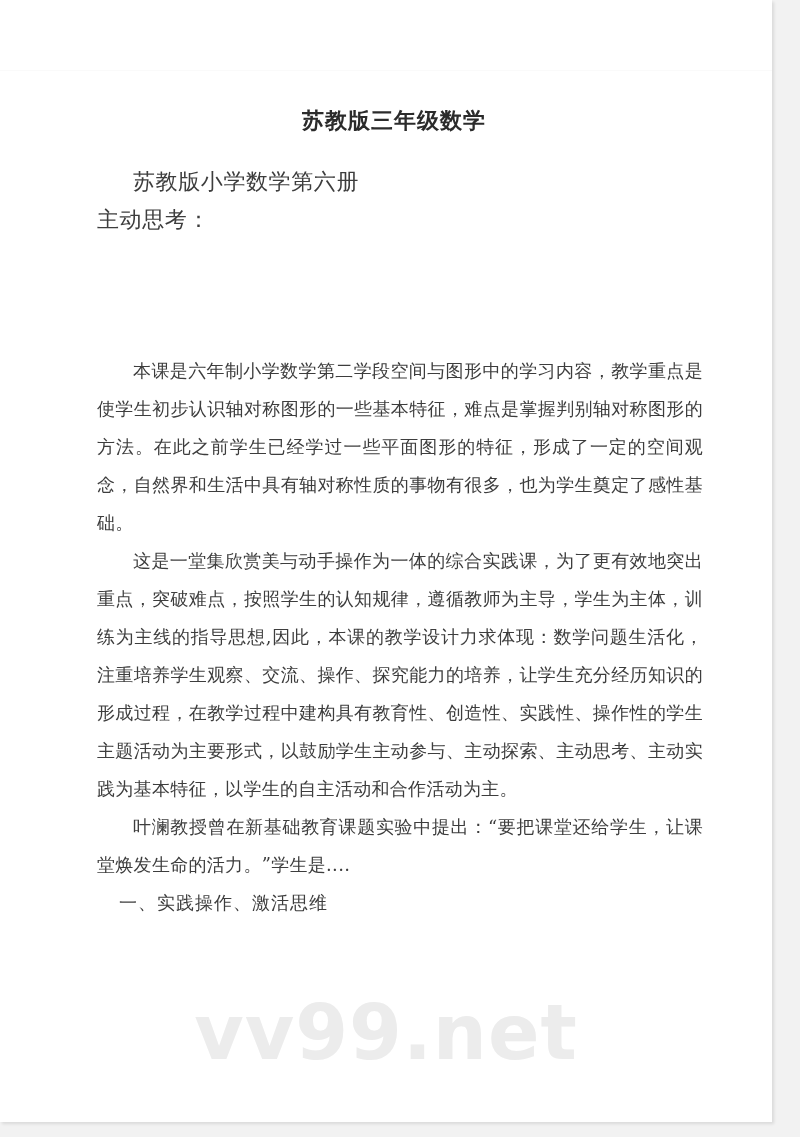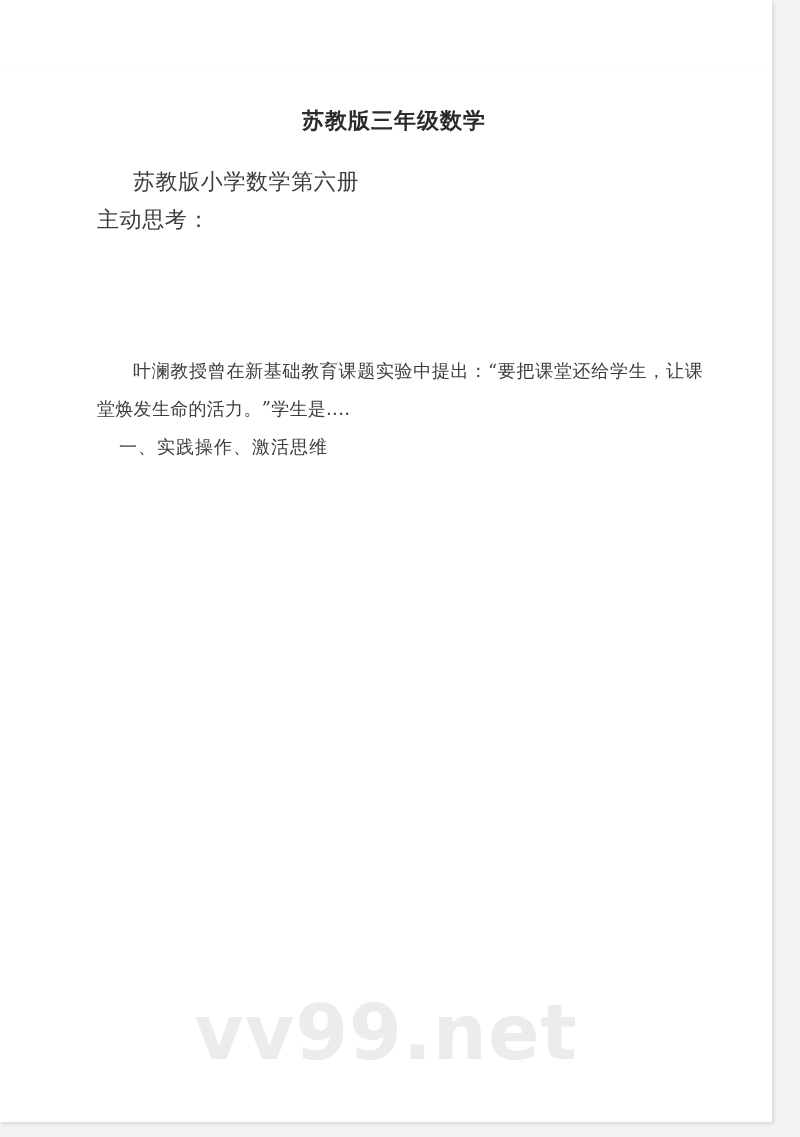--- a/index.html
+++ b/index.html
@@ -126,18 +126,20 @@
   <div id="doc">
 
     <h1 id="doc-title">苏教版三年级数学</h1>
 
     <div id="header-block">
       <div class="hdr-line indent">苏教版小学数学第六册</div>
       <div class="hdr-line">主动思考：</div>
     </div>
 
     <div id="body-block">
+      <p class="para">本课是六年制小学数学第二学段空间与图形中的学习内容，教学重点是使学生初步认识轴对称图形的一些基本特征，难点是掌握判别轴对称图形的方法。在此之前学生已经学过一些平面图形的特征，形成了一定的空间观念，自然界和生活中具有轴对称性质的事物有很多，也为学生奠定了感性基础。</p>
+      <p class="para">这是一堂集欣赏美与动手操作为一体的综合实践课，为了更有效地突出重点，突破难点，按照学生的认知规律，遵循教师为主导，学生为主体，训练为主线的指导思想,因此，本课的教学设计力求体现：数学问题生活化，注重培养学生观察、交流、操作、探究能力的培养，让学生充分经历知识的形成过程，在教学过程中建构具有教育性、创造性、实践性、操作性的学生主题活动为主要形式，以鼓励学生主动参与、主动探索、主动思考、主动实践为基本特征，以学生的自主活动和合作活动为主。</p>
       <p class="para">叶澜教授曾在新基础教育课题实验中提出：“要把课堂还给学生，让课堂焕发生命的活力。”学生是....</p>
       <p class="para section-head">一、实践操作、激活思维</p>
     </div>
 
   </div>
 </div>
 
 </body></html>

